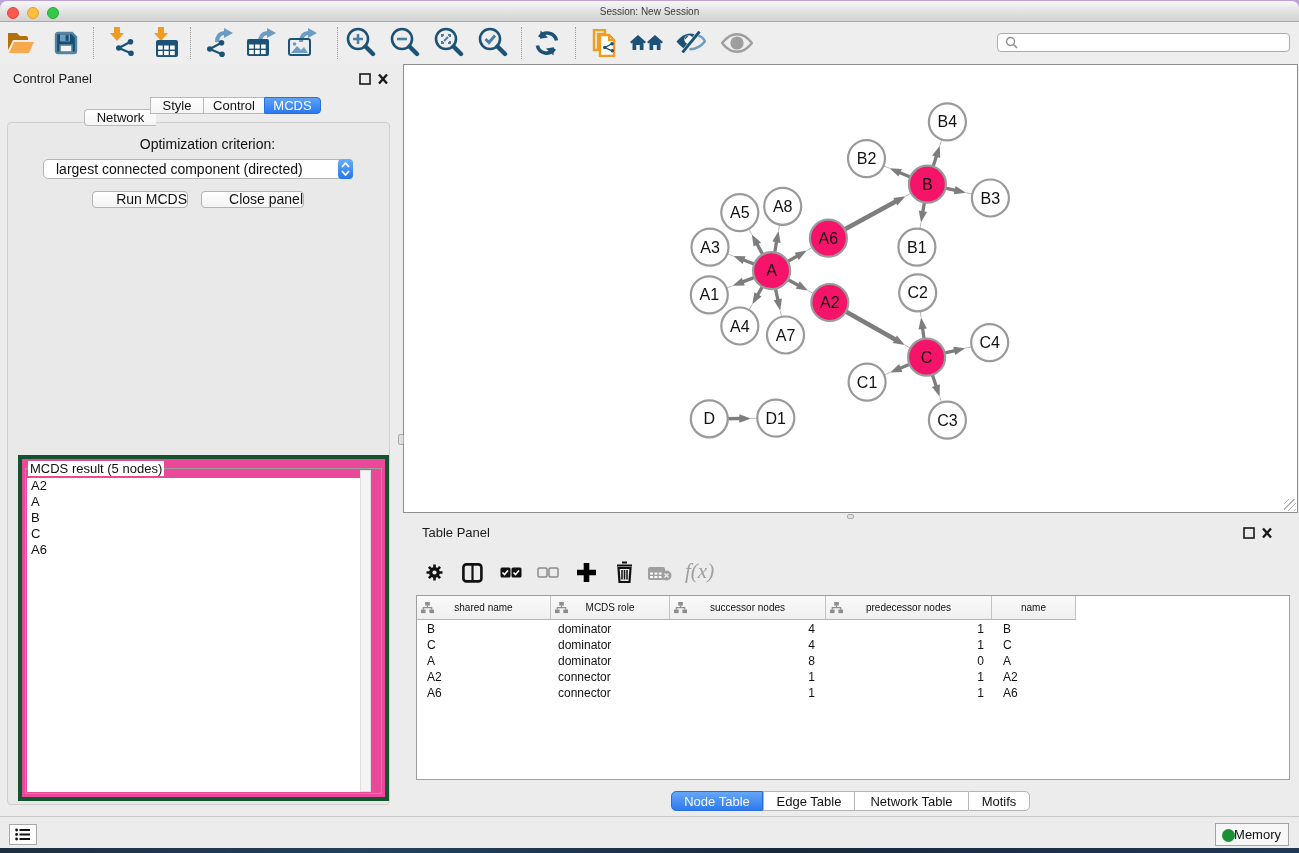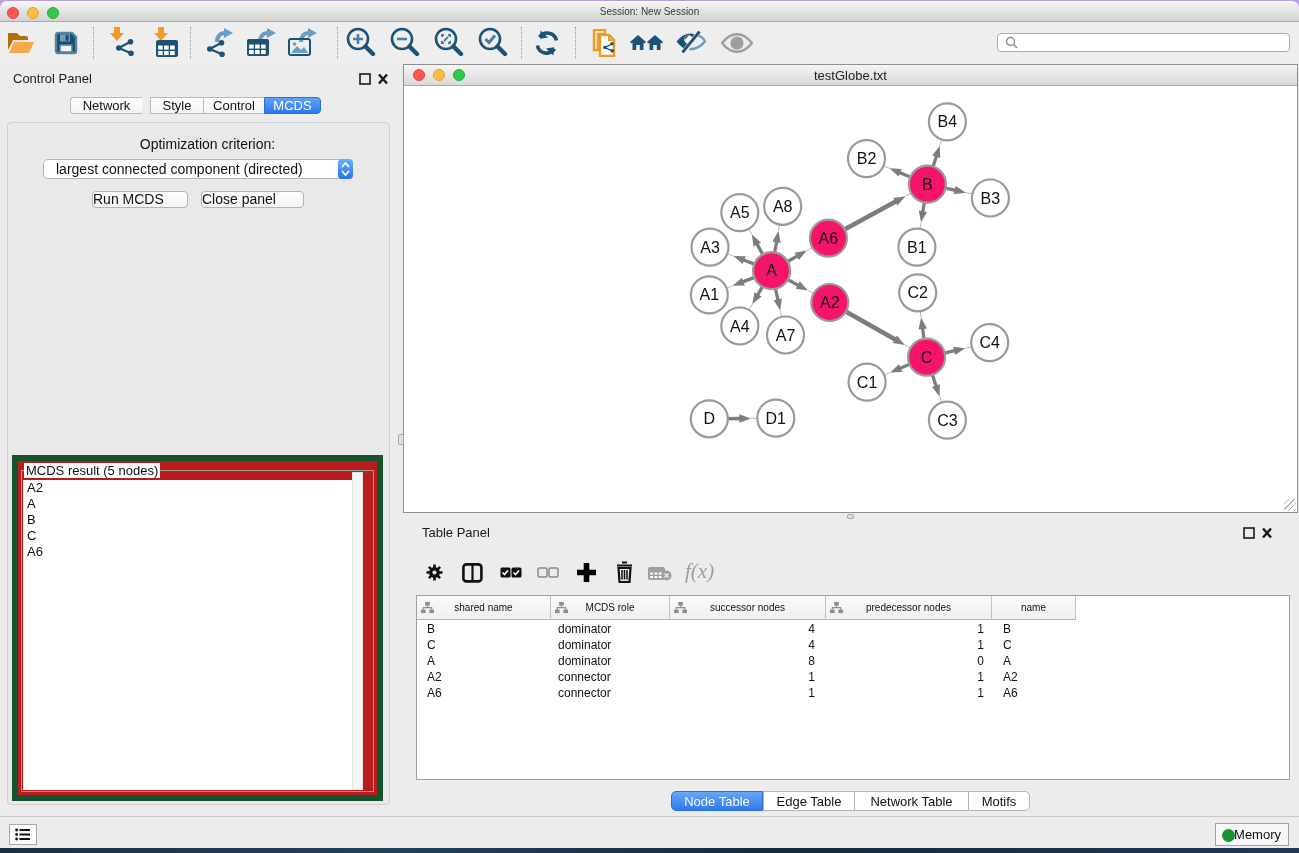--- a/index.html
+++ b/index.html
@@ -28,23 +28,23 @@
     text-align:center; line-height:16px; }
   .ptab.sel { background:linear-gradient(#5ea3f7,#2a7af0); color:#fff; border-color:#2a6fd8; }
   #cp-body { position:absolute; left:7px; top:122px; width:383px; height:683px;
     background:#e9e9e9; border:1px solid #cfcfcf; border-radius:4px; }
   #optlabel { position:absolute; left:0px; top:136px; width:397px; text-align:center; font-size:14px; color:#111;padding-left:18px; }
   #dropdown { position:absolute; left:43px; top:159px; width:310px; height:20px; background:#fff;
     border:1px solid #b4b4b4; border-radius:5px; font-size:14px; color:#111; line-height:18px; padding-left:12px; }
   #dd-btn { position:absolute; right:-1px; top:-1px; width:15px; height:20px; border-radius:4px;
     background:linear-gradient(#6aaefa,#2276f1); }
   .cbtn { position:absolute; top:191px; height:17px; background:linear-gradient(#ffffff,#f3f3f3);
-    border:1px solid #b4b4b4; border-radius:4px; font-size:14px; color:#111; text-align:left; line-height:15px; }
-  #resultbox { position:absolute; left:12px; top:455px; width:371px; height:346px; background:#b91c1c;
-    border:6px solid #14532d; }
+    border:1px solid #b4b4b4; border-radius:4px; font-size:14px; color:#111; text-align:right; line-height:15px; }
+  #resultbox { position:absolute; left:18px; top:455px; width:371px; height:346px; background:#ec4899;
+    border:4px solid #14532d; }
   #fieldset { position:absolute; left:3px; top:9px; right:3px; bottom:3px; border:1px solid #9d9d9d; }
   #legend { position:absolute; left:2px; top:-8px; background:#fff; padding:0 2px; font-size:13px; color:#111; }
   #mcdslist { position:absolute; left:1px; top:9px; right:11px; bottom:1px; background:#fff; font-size:13px; color:#111; }
   #mcdslist div { height:16px; line-height:16px; padding-left:4px; }
   #listsb { position:absolute; right:10px; top:1px; width:11px; bottom:1px; background:#f4f4f4; border:1px solid #e0e0e0; }
 
   #netwin { position:absolute; left:403px; top:64px; width:895px; height:449px;
     background:#fff; border:1px solid #8e8e8e; }
   #nettitle { position:absolute; left:0; top:0; width:100%; height:21px;
     background:linear-gradient(#f5f5f5,#d8d8d8); border-bottom:1px solid #a8a8a8;
@@ -217,21 +217,21 @@
   </div>
 
   <div id="mainarea"></div>
 
   <div id="cp-body"></div>
   <div id="cp-title">Control Panel</div>
   <svg style="position:absolute;left:359px;top:73px" width="30" height="12" viewBox="0 0 30 12">
     <rect x="1" y="1" width="10" height="10" fill="none" stroke="#1a1a1a" stroke-width="1.6"></rect>
     <path d="M20 1.5 L28 10.5 M28 1.5 L20 10.5" stroke="#1a1a1a" stroke-width="2.4"></path>
   </svg>
-  <div class="ptab" style="left:70px; width:72px; border-radius:4px 0 0 4px;">Network</div>
+  <div class="ptab" style="left:84px; width:72px; border-radius:4px 0 0 4px;margin-top:12px;">Network</div>
   <div class="ptab" style="left:150px; width:53px;">Style</div>
   <div class="ptab" style="left:203px; width:61px;">Control</div>
   <div class="ptab sel" style="left:264px; width:57px; border-right:1px solid #2a6fd8; border-radius:0 4px 4px 0;">MCDS</div>
   <div id="optlabel">Optimization criterion:</div>
   <div id="dropdown">largest connected component (directed)
     <div id="dd-btn"><svg width="15" height="20" viewBox="0 0 15 20">
         <path d="M4 8 L7.5 4 L11 8" fill="none" stroke="#fff" stroke-width="1.8" stroke-linejoin="round"></path>
         <path d="M4 12 L7.5 16 L11 12" fill="none" stroke="#fff" stroke-width="1.8" stroke-linejoin="round"></path>
       </svg></div>
   </div>
@@ -245,25 +245,20 @@
         <div>A</div>
         <div>B</div>
         <div>C</div>
         <div>A6</div>
       </div>
       <div id="listsb"></div>
     </div>
   </div>
 
   <div id="netwin">
-    <div id="nettitle">testGlobe.txt
-      <div class="tl r" style="left:9px; top:4px;"></div>
-      <div class="tl y" style="left:29px; top:4px;"></div>
-      <div class="tl g" style="left:49px; top:4px;"></div>
-    </div>
     <svg id="graph" width="892" height="424" viewBox="0 0 892 424" style="position:absolute;left:0;top:21px;">
     <line x1="367.6" y1="184.7" x2="352.4" y2="156.9" stroke="#7d7d7d" stroke-width="3.3"></line>
     <line x1="347.8" y1="148.5" x2="344.7" y2="142.8" stroke="#7d7d7d" stroke-width="1" opacity="0.55"></line>
     <polygon points="347.8,148.5 357.0,156.6 349.6,160.6" fill="#7d7d7d"></polygon>
     <line x1="367.6" y1="184.7" x2="372.8" y2="154.3" stroke="#7d7d7d" stroke-width="3.3"></line>
     <line x1="374.5" y1="144.9" x2="375.6" y2="138.5" stroke="#7d7d7d" stroke-width="1" opacity="0.55"></line>
     <polygon points="374.5,144.9 376.6,157.0 368.4,155.6" fill="#7d7d7d"></polygon>
     <line x1="367.6" y1="184.7" x2="338.2" y2="173.5" stroke="#7d7d7d" stroke-width="3.3"></line>
     <line x1="329.4" y1="170.1" x2="323.3" y2="167.8" stroke="#7d7d7d" stroke-width="1" opacity="0.55"></line>
     <polygon points="329.4,170.1 341.6,170.3 338.6,178.1" fill="#7d7d7d"></polygon>

